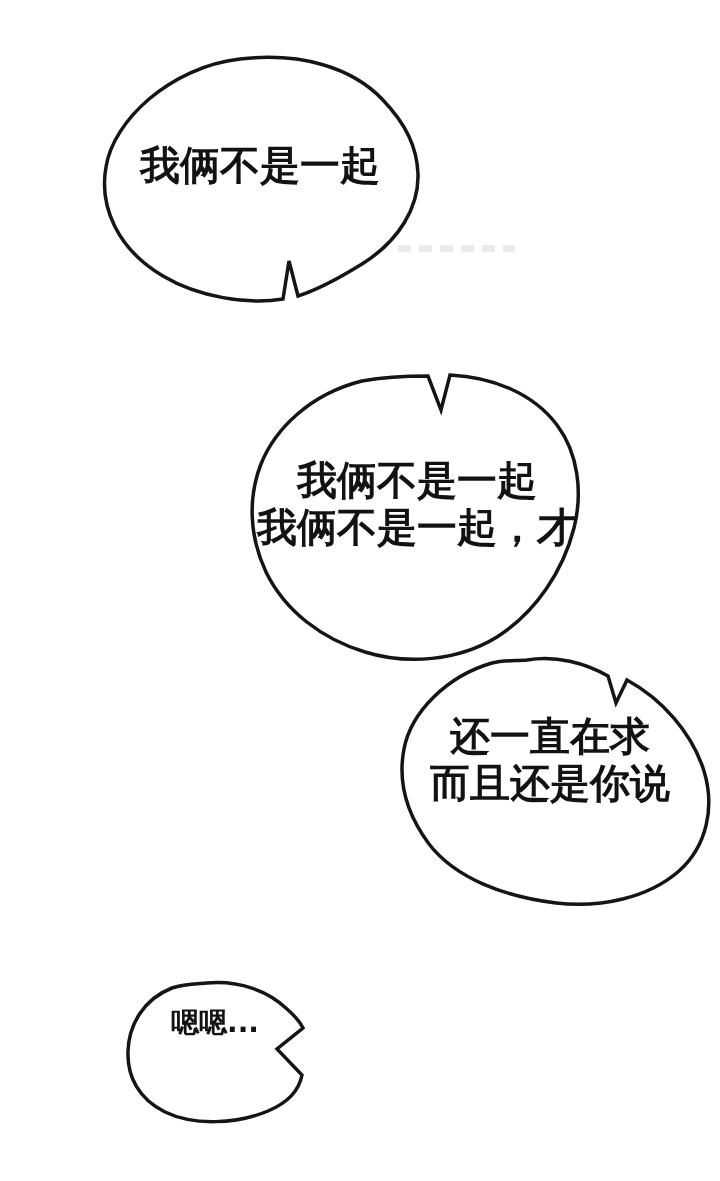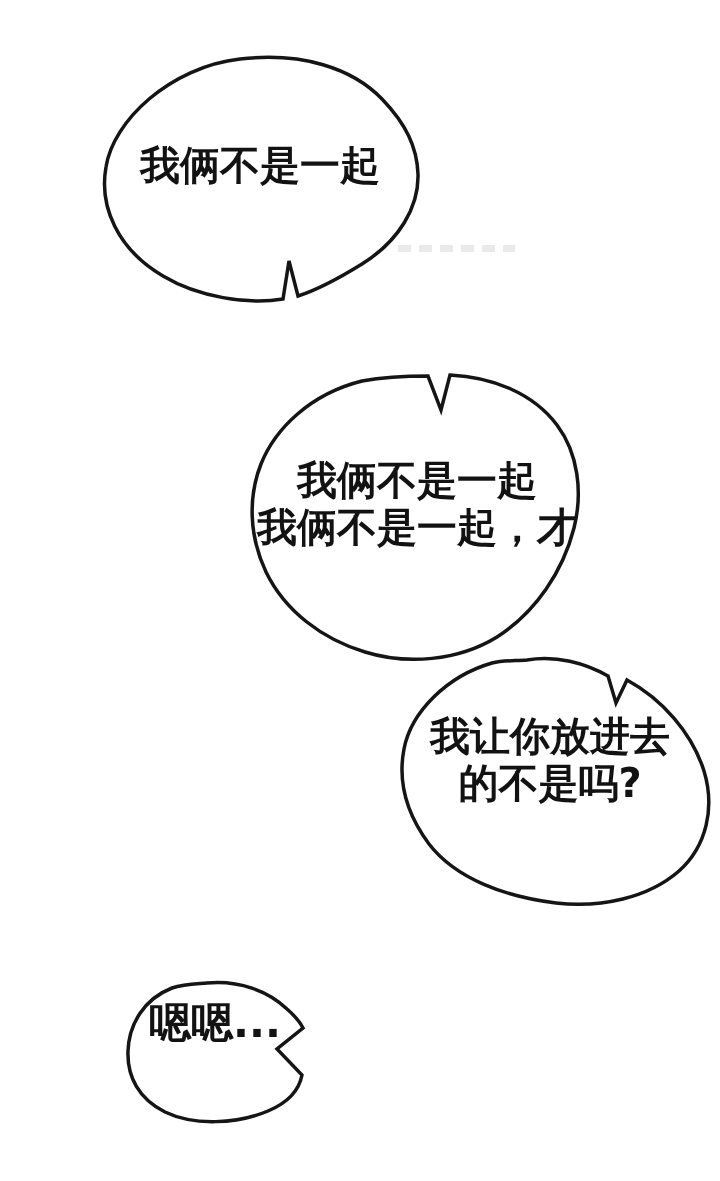--- a/index.html
+++ b/index.html
@@ -33,21 +33,21 @@
     position: absolute;
     text-align: center;
     font-weight: 700;
     color: #121212;
     letter-spacing: 0px;
     white-space: nowrap;
   }
   .bt-1 { left: 100px; top: 143px; width: 320px; font-size: 40px; line-height: 45px; }
   .bt-2 { left: 257px; top: 457px; width: 320px; font-size: 40px; line-height: 47px; }
   .bt-3 { left: 392px; top: 713px; width: 316px; font-size: 40px; line-height: 47px; }
-  .bt-4 { left:  85px; top: 999px; width: 260px; font-size: 42px; line-height: 48px; }
+  .bt-4 { left:  85px; top: 999px; width: 260px; font-size: 28px; line-height: 48px; }
   .scan-artifact {
     position: absolute;
     left: 398px;
     top: 245px;
     width: 117px;
     height: 7px;
     background: repeating-linear-gradient(90deg, #eaeaea 0 13px, #ffffff 13px 21px);
   }
 </style>
 </head>
@@ -105,21 +105,21 @@
   <div class="bubble-text bt-1">
     <div>我俩不是一起</div>
   </div>
 
   <div class="bubble-text bt-2">
     <div>我俩不是一起</div>
     <div>我俩不是一起，才</div>
   </div>
 
   <div class="bubble-text bt-3">
-    <div>我让你放进去</div>
-    <div>的不是吗?</div>
+    <div>还一直在求</div>
+    <div>而且还是你说</div>
   </div>
 
   <div class="bubble-text bt-4">
     <div>嗯嗯...</div>
   </div>
 
 </div>
 
 </body></html>

